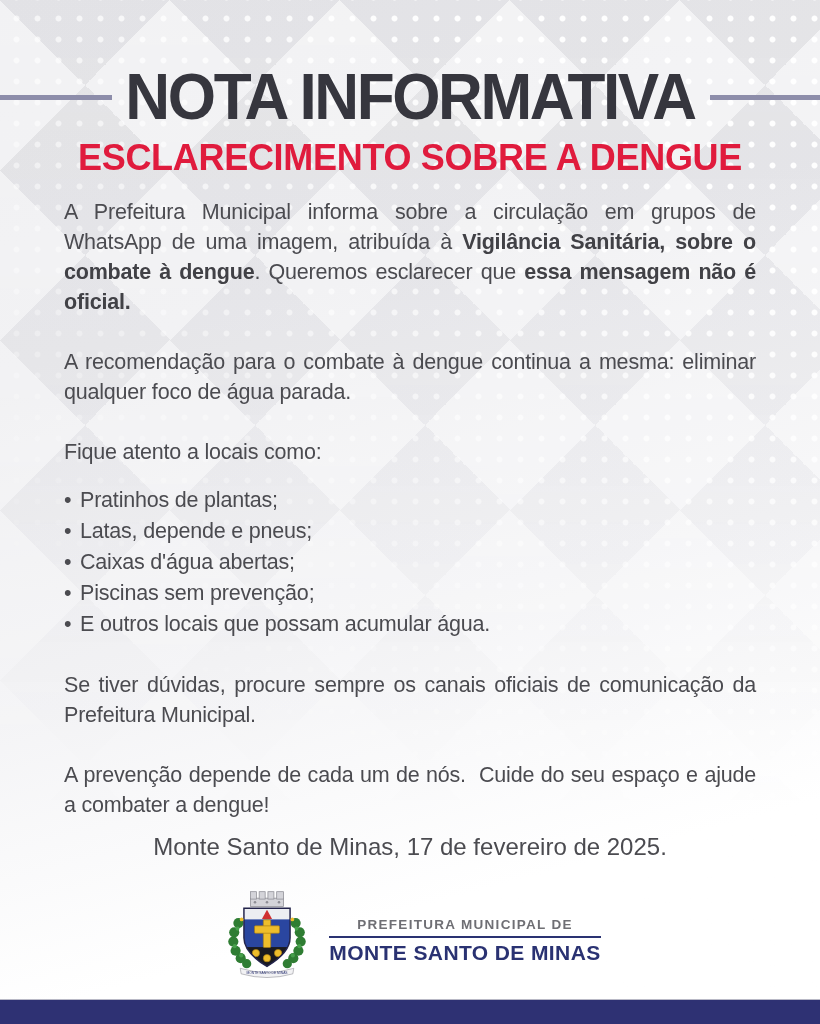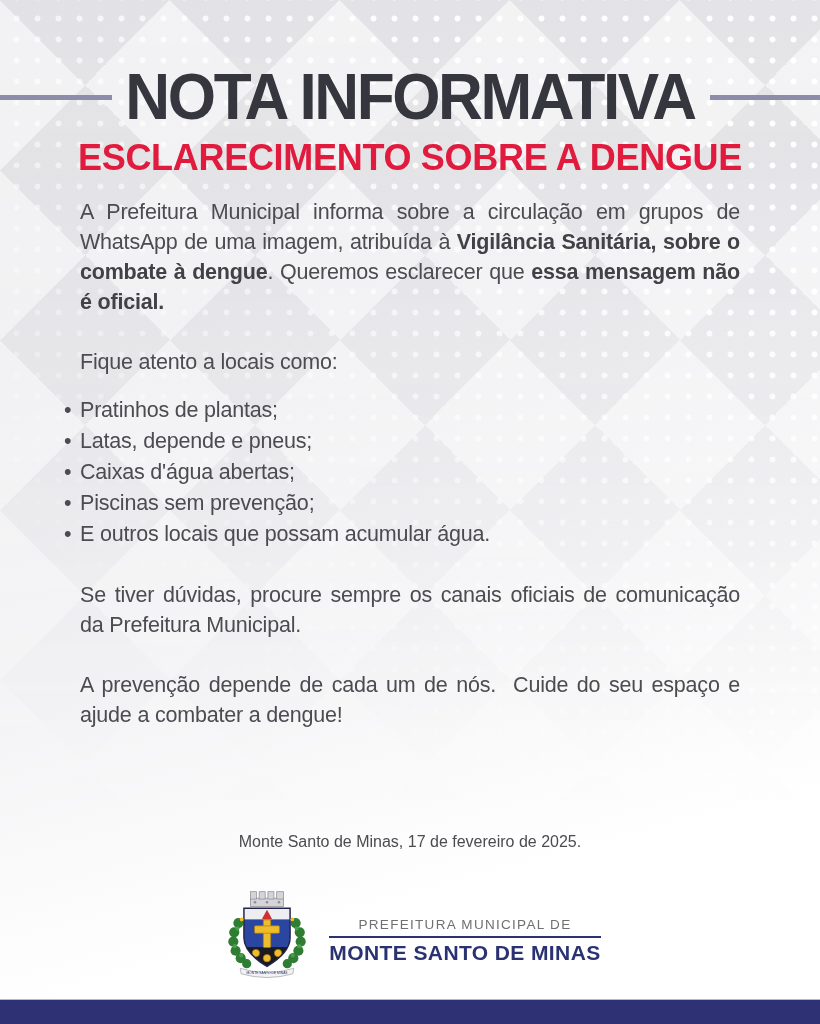--- a/index.html
+++ b/index.html
@@ -50,40 +50,40 @@
     text-align:center;
     font-size:36px; font-weight:700; letter-spacing:-0.3px;
     color:#e01b3d;
   }
   
   .content{
     position:absolute; top:197px; left:64px; right:64px;
     font-size:21.5px; line-height:30px; letter-spacing:-0.2px;
     color:#4b4b50;
   }
-  .content p{ margin:0 16px 30px; text-align:justify; white-space:pre-wrap; }
+  .content p{ margin:0 0 30px; text-align:justify; white-space:pre-wrap; }
   .content p.no-justify{ text-align:left; }
   .content p.lead-in{ margin-bottom:18px; }
   .content b{ color:#414146; }
   ul.bullets{ list-style:none; margin:0 0 30px; }
   ul.bullets li{ display:flex; line-height:31px; }
   ul.bullets .marker{ width:16px; flex:0 0 16px; }
   .dateline{
     position:absolute; top:833px; left:0; right:0;
-    text-align:center; font-size:16px; color:#4b4b50;
+    text-align:center; font-size:24px; color:#4b4b50;
   }
   
   .logo{
     position:absolute; top:888px; left:0; right:0;
     display:flex; justify-content:center; align-items:center; gap:14px;
   }
   .crest{ width:96px; height:96px; flex:0 0 96px; }
   .logo-text{ display:flex; flex-direction:column; align-items:center; padding-top:10px; }
   .logo-super{
-    font-size:13.5px; letter-spacing:1.3px; color:#6f6f74; font-weight:400;
+    font-size:13.5px; letter-spacing:1.3px; color:#6f6f74; font-weight:700;
     white-space:nowrap;
   }
   .logo-divider{ height:2px; background:#2a3272; align-self:stretch; margin:4px 0 3px; }
   .logo-name{
     font-size:21px; font-weight:700; letter-spacing:.4px; color:#2a3272;
     white-space:nowrap;
   }
   .bottom-bar{
     position:absolute; left:0; right:0; bottom:0; height:25px;
     background:#2e3173;
@@ -101,20 +101,21 @@
 
   <div class="rule rule-left"></div>
   <div class="rule rule-right"></div>
 
   <h1 class="title">NOTA INFORMATIVA</h1>
   <h2 class="subtitle">ESCLARECIMENTO SOBRE A DENGUE</h2>
 
   <div class="content">
     <p><span>A Prefeitura Municipal informa sobre a circulação em grupos de WhatsApp de uma imagem, atribuída à </span><b>Vigilância Sanitária, sobre o combate à dengue</b><span>. Queremos esclarecer que </span><b>essa mensagem não é oficial.</b></p>
 
+    <p>A recomendação para o combate à dengue continua a mesma: eliminar qualquer foco de água parada.</p>
 
     <p class="no-justify lead-in">Fique atento a locais como:</p>
 
     <ul class="bullets">
       <li>
           <span class="marker">•</span>
           <span>Pratinhos de plantas;</span>
         </li>
       <li>
           <span class="marker">•</span>

